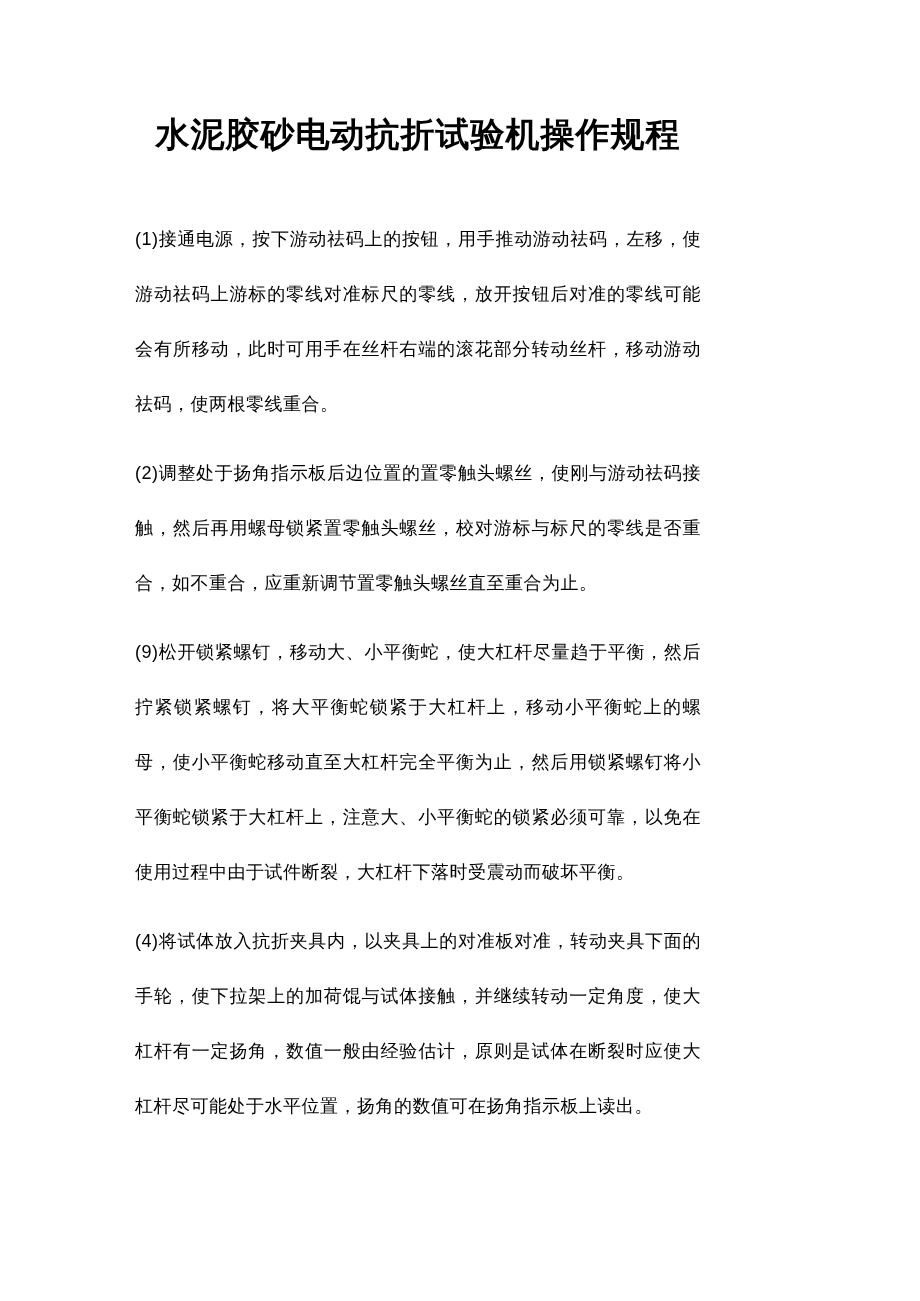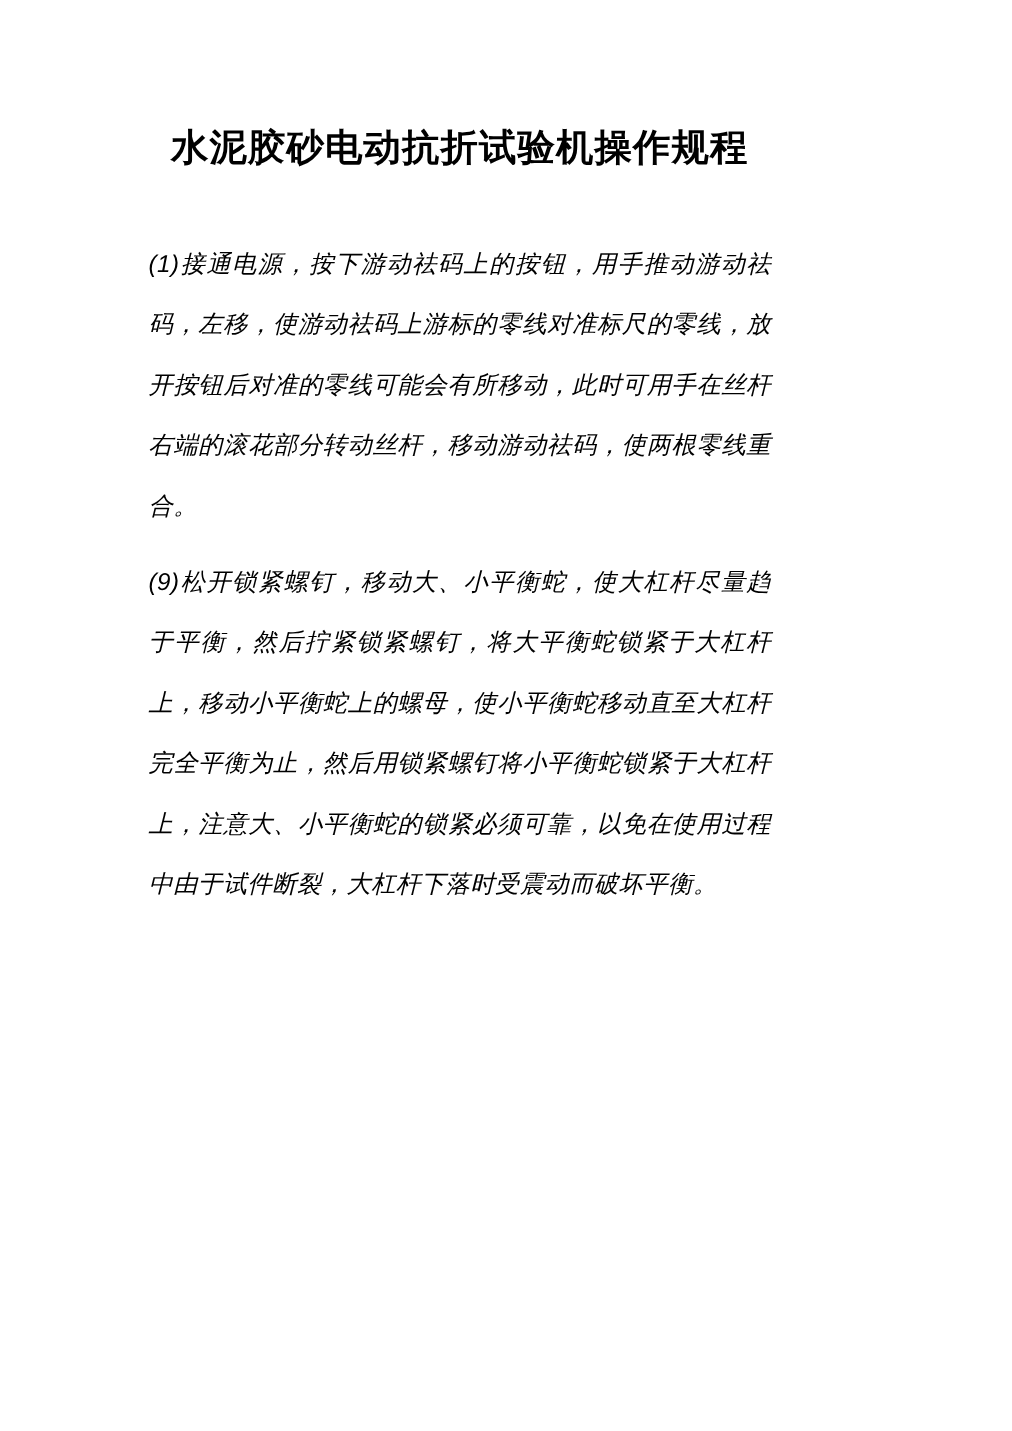--- a/index.html
+++ b/index.html
@@ -24,38 +24,39 @@
     .doc-title {
       font-size: 34px;
       font-weight: bold;
       text-align: center;
       margin: 0 0 56px 0;
       letter-spacing: 1px;
       line-height: 1.3;
     }
 
     .doc-paragraph {
-      font-size: 22px;
+      font-size: 18px;
       line-height: 55px;
       text-align: justify;
       text-justify: inter-ideograph;
       margin: 0 0 14px 0;
       letter-spacing: 0.5px;
       word-break: break-all;
-      font-style: italic;
     }
 
     .doc-paragraph:last-child {
       margin-bottom: 0;
     }
   </style>
 </head>
 <body>
 
 <div class="page">
   <h1 class="doc-title">水泥胶砂电动抗折试验机操作规程</h1>
 
   <p class="doc-paragraph">(1)接通电源，按下游动祛码上的按钮，用手推动游动祛码，左移，使游动祛码上游标的零线对准标尺的零线，放开按钮后对准的零线可能会有所移动，此时可用手在丝杆右端的滚花部分转动丝杆，移动游动祛码，使两根零线重合。</p>
 
+  <p class="doc-paragraph">(2)调整处于扬角指示板后边位置的置零触头螺丝，使刚与游动祛码接触，然后再用螺母锁紧置零触头螺丝，校对游标与标尺的零线是否重合，如不重合，应重新调节置零触头螺丝直至重合为止。</p>
 
   <p class="doc-paragraph">(9)松开锁紧螺钉，移动大、小平衡蛇，使大杠杆尽量趋于平衡，然后拧紧锁紧螺钉，将大平衡蛇锁紧于大杠杆上，移动小平衡蛇上的螺母，使小平衡蛇移动直至大杠杆完全平衡为止，然后用锁紧螺钉将小平衡蛇锁紧于大杠杆上，注意大、小平衡蛇的锁紧必须可靠，以免在使用过程中由于试件断裂，大杠杆下落时受震动而破坏平衡。</p>
 
+  <p class="doc-paragraph">(4)将试体放入抗折夹具内，以夹具上的对准板对准，转动夹具下面的手轮，使下拉架上的加荷馄与试体接触，并继续转动一定角度，使大杠杆有一定扬角，数值一般由经验估计，原则是试体在断裂时应使大杠杆尽可能处于水平位置，扬角的数值可在扬角指示板上读出。</p>
 </div>
 
 </body></html>

